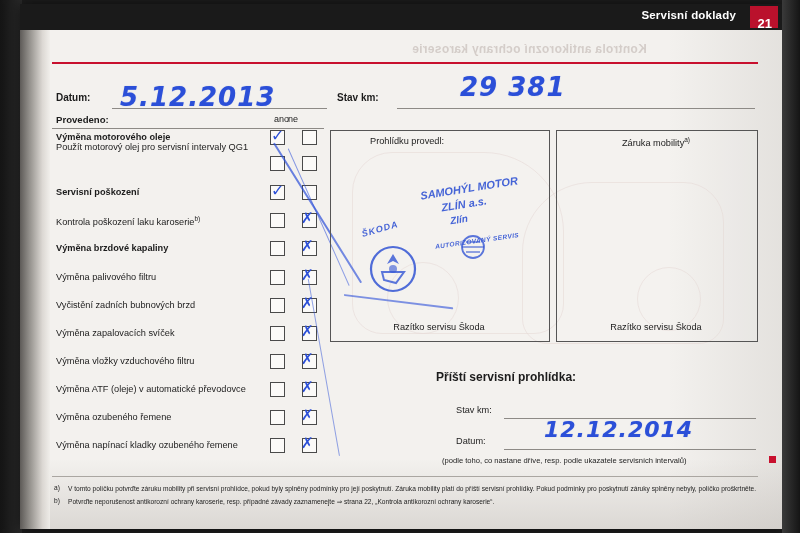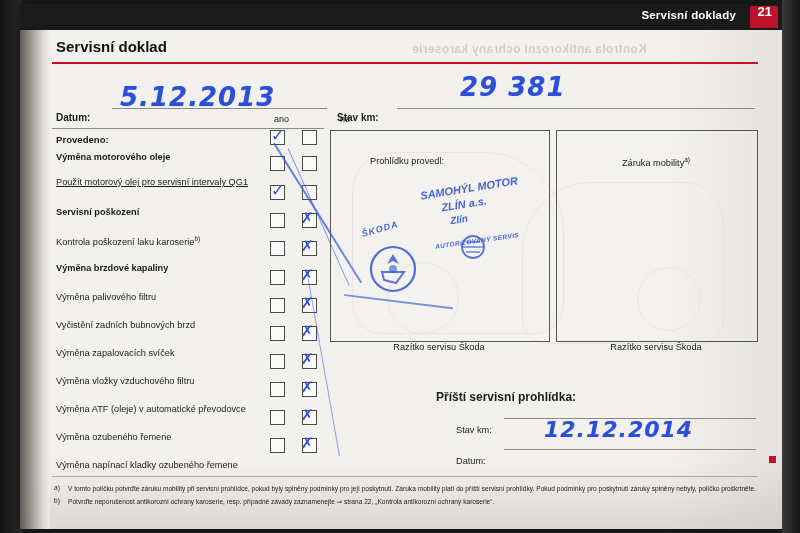--- a/index.html
+++ b/index.html
@@ -35,21 +35,21 @@
     background:#1a1a1a;
   }
   .header-band .hdr-title{
     position:absolute;right:46px;top:5px;color:#fff;font-size:11.5px;font-weight:bold;
     letter-spacing:.2px;
   }
   .header-band .hdr-pagebox{
     position:absolute;right:4px;top:2px;width:28px;height:22px;background:#c8102e;opacity:.92;
   }
   .header-band .hdr-pagenum{
-    position:absolute;right:10px;top:0;color:#fff;font-size:13px;font-weight:bold;z-index:3;
+    position:absolute;right:10px;top:12px;color:#fff;font-size:13px;font-weight:bold;z-index:3;
   }
   
   .spine{
     position:absolute;left:20px;top:4px;width:30px;height:525px;
     background:linear-gradient(90deg,#4a4744 0%,#8d8a85 35%,#d9d5d0 75%,#f0eeea 100%);
     opacity:.85;
   }
   .spine2{
     position:absolute;left:0px;top:0px;width:22px;height:533px;
     background:linear-gradient(90deg,#141414 0%,#2b2b2b 100%);
@@ -71,21 +71,21 @@
   .doc-title{
     position:absolute;left:4px;top:6px;font-size:15px;font-weight:bold;color:#111;
   }
   .title-rule{
     position:absolute;left:0px;top:30px;width:706px;height:2px;background:#c8102e;
   }
   .thin-rule{
     position:absolute;height:1px;background:#8d8a86;
   }
 
-  .lbl{position:absolute;font-size:9.2px;color:#1c1c1c;margin-top:20px;}
+  .lbl{position:absolute;font-size:9.2px;color:#1c1c1c;}
   .lbl.b{font-weight:bold;}
   .sup{font-size:6.5px;vertical-align:super;}
 
   .cb{
     position:absolute;width:13px;height:13px;border:1px solid #4a4a4a;background:#fbfaf8;
   }
   .col-head{position:absolute;font-size:9px;color:#1c1c1c;}
 
   .box{
     position:absolute;border:1px solid #555;background:rgba(255,255,255,.08);
@@ -142,42 +142,41 @@
 
   <div class="content">
 
     <div class="ghost" style="left:360px;top:10px;">Kontrola antikorozní ochrany karoserie</div>
 
     <div class="ghost-car" style="left:300px;top:120px;width:210px;height:180px;border-radius:40px 80px 30px 30px;"></div>
     <div class="ghost-car" style="left:470px;top:150px;width:200px;height:160px;border-radius:70px 40px 25px 25px;"></div>
     <div class="ghost-car" style="left:335px;top:230px;width:70px;height:70px;border-radius:50%;"></div>
     <div class="ghost-car" style="left:585px;top:235px;width:62px;height:62px;border-radius:50%;"></div>
 
-    <div class="doc-title">Servisní doklad</div>
     <div class="title-rule"></div>
 
     <div class="lbl b" style="left:4px;top:60px;font-size:10px;">Datum:</div>
     <div class="thin-rule" style="left:60px;top:76px;width:215px;"></div>
     <div class="hw big" style="left:68px;top:50px;">5.12.2013</div>
 
     <div class="lbl b" style="left:285px;top:60px;font-size:10px;">Stav km:</div>
     <div class="thin-rule" style="left:345px;top:76px;width:358px;"></div>
     <div class="hw big" style="left:408px;top:40px;">29 381</div>
 
     <div class="lbl b" style="left:4px;top:82px;font-size:9.6px;">Provedeno:</div>
     <div class="col-head" style="left:222px;top:82px;">ano</div>
-    <div class="col-head" style="left:268px;top:82px;padding-left:20px;">ne</div>
+    <div class="col-head" style="left:236px;top:82px;">ne</div>
     <div class="thin-rule" style="left:0px;top:96px;width:272px;"></div>
 
     <div>
       <div class="lbl b" style="left:4px;top:100px;">Výměna motorového oleje</div>
       <div class="cb" style="left:218px;top:98px;"></div>
       <div class="cb" style="left:250px;top:98px;"></div>
 
-      <div class="lbl" style="left:4px;top:125px;text-decoration:underline;">Použít motorový olej pro servisní intervaly QG1</div>
+      <div class="lbl" style="left:4px;top:110px;">Použít motorový olej pro servisní intervaly QG1</div>
       <div class="cb" style="left:218px;top:124px;"></div>
       <div class="cb" style="left:250px;top:124px;"></div>
 
       <div class="lbl b" style="left:4px;top:155px;">Servisní poškození</div>
       <div class="cb" style="left:218px;top:153px;"></div>
       <div class="cb" style="left:250px;top:153px;"></div>
 
       <div class="lbl" style="left:4px;top:183px;"><span>Kontrola poškození laku karoserie</span><span class="sup">b)</span></div>
       <div class="cb" style="left:218px;top:181px;"></div>
       <div class="cb" style="left:250px;top:181px;"></div>
@@ -258,20 +257,21 @@
     <div class="lbl" style="left:504px;top:290px;width:200px;text-align:center;">Razítko servisu Škoda</div>
 
     <div class="lbl b" style="left:384px;top:338px;font-size:12px;">Příští servisní prohlídka:</div>
     <div class="lbl" style="left:404px;top:373px;">Stav km:</div>
     <div class="thin-rule" style="left:452px;top:386px;width:252px;"></div>
 
     <div class="lbl" style="left:404px;top:404px;">Datum:</div>
     <div class="thin-rule" style="left:452px;top:417px;width:252px;"></div>
     <div class="hw mid" style="left:492px;top:385px;">12.12.2014</div>
 
+    <div class="lbl" style="left:390px;top:424px;font-size:7.6px;">(podle toho, co nastane dříve, resp. podle ukazatele servisních intervalů)</div>
 
     <div class="red-dot" style="right:-12px;top:424px;"></div>
     <div class="thin-rule" style="left:0px;top:444px;width:706px;height:1px;background:#aaa6a1;"></div>
 
     <div class="footnotes">
       <div class="fn-row">
         <span class="fn-mark">a)</span>
         <span>V tomto políčku potvrďte záruku mobility při servisní prohlídce, pokud byly splněny podmínky pro její poskytnutí. Záruka mobility platí do příští servisní prohlídky. Pokud podmínky pro poskytnutí záruky splněny nebyly, políčko proškrtněte.</span>
       </div>
       <div class="fn-row">

